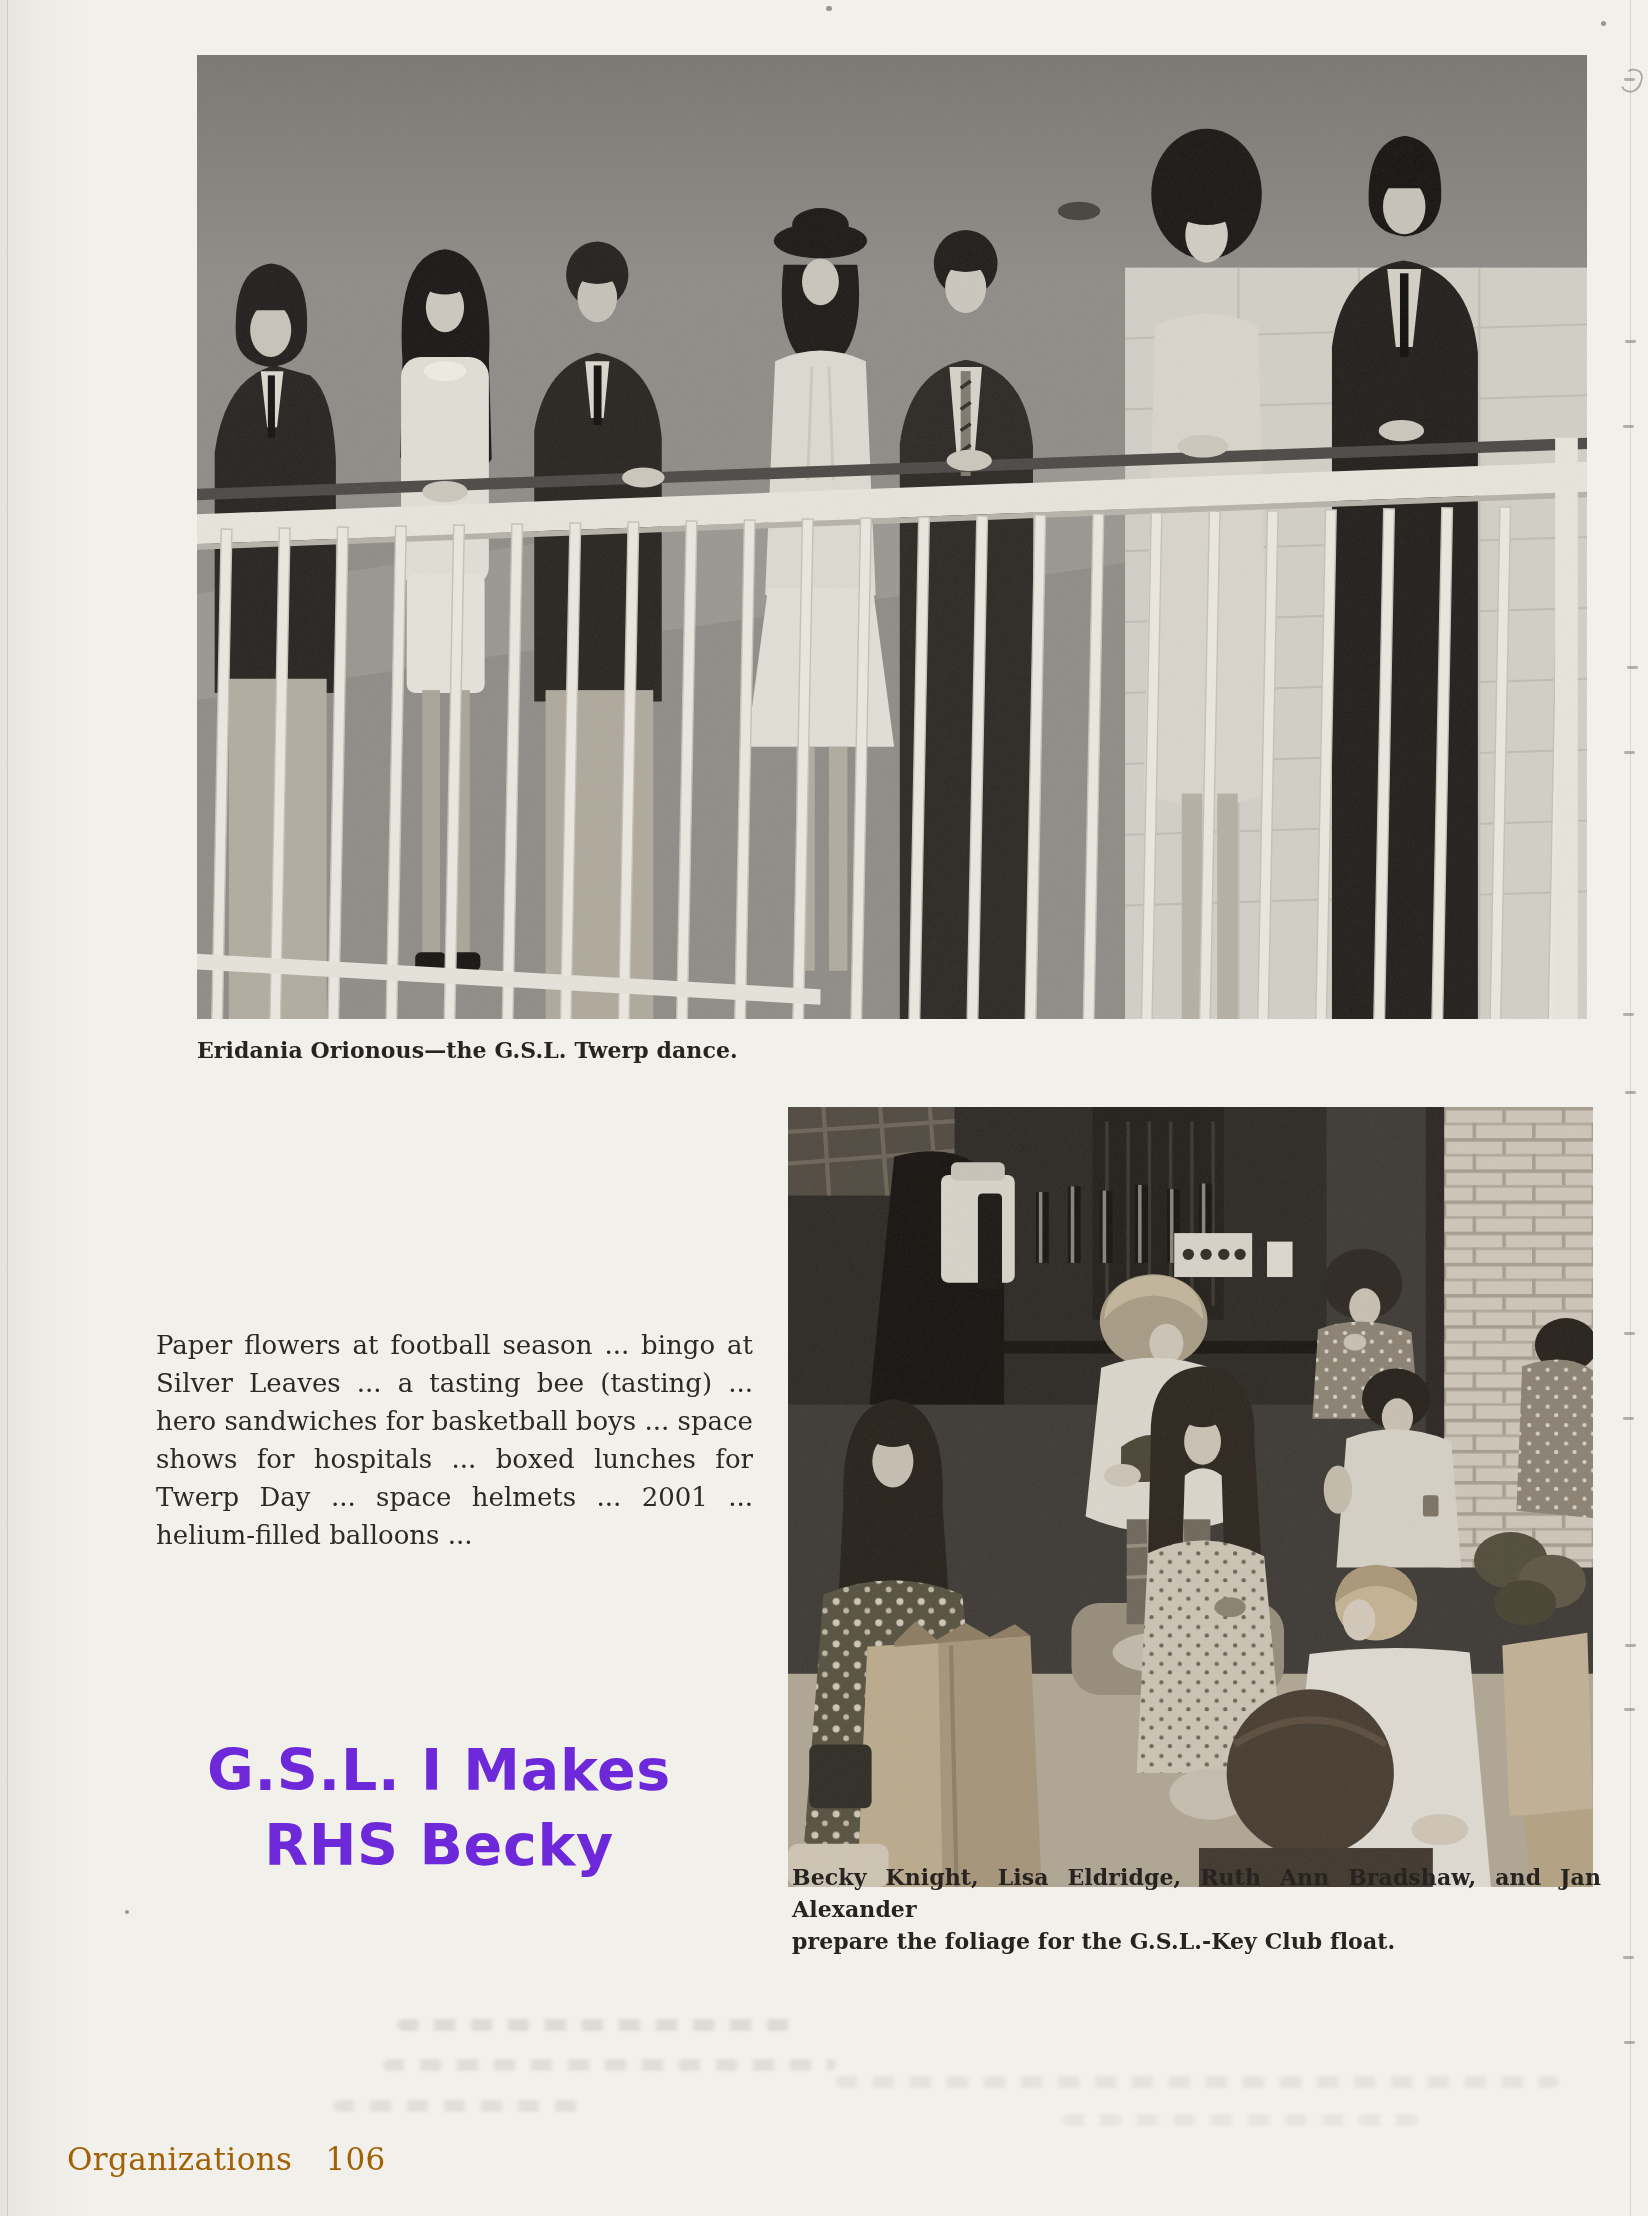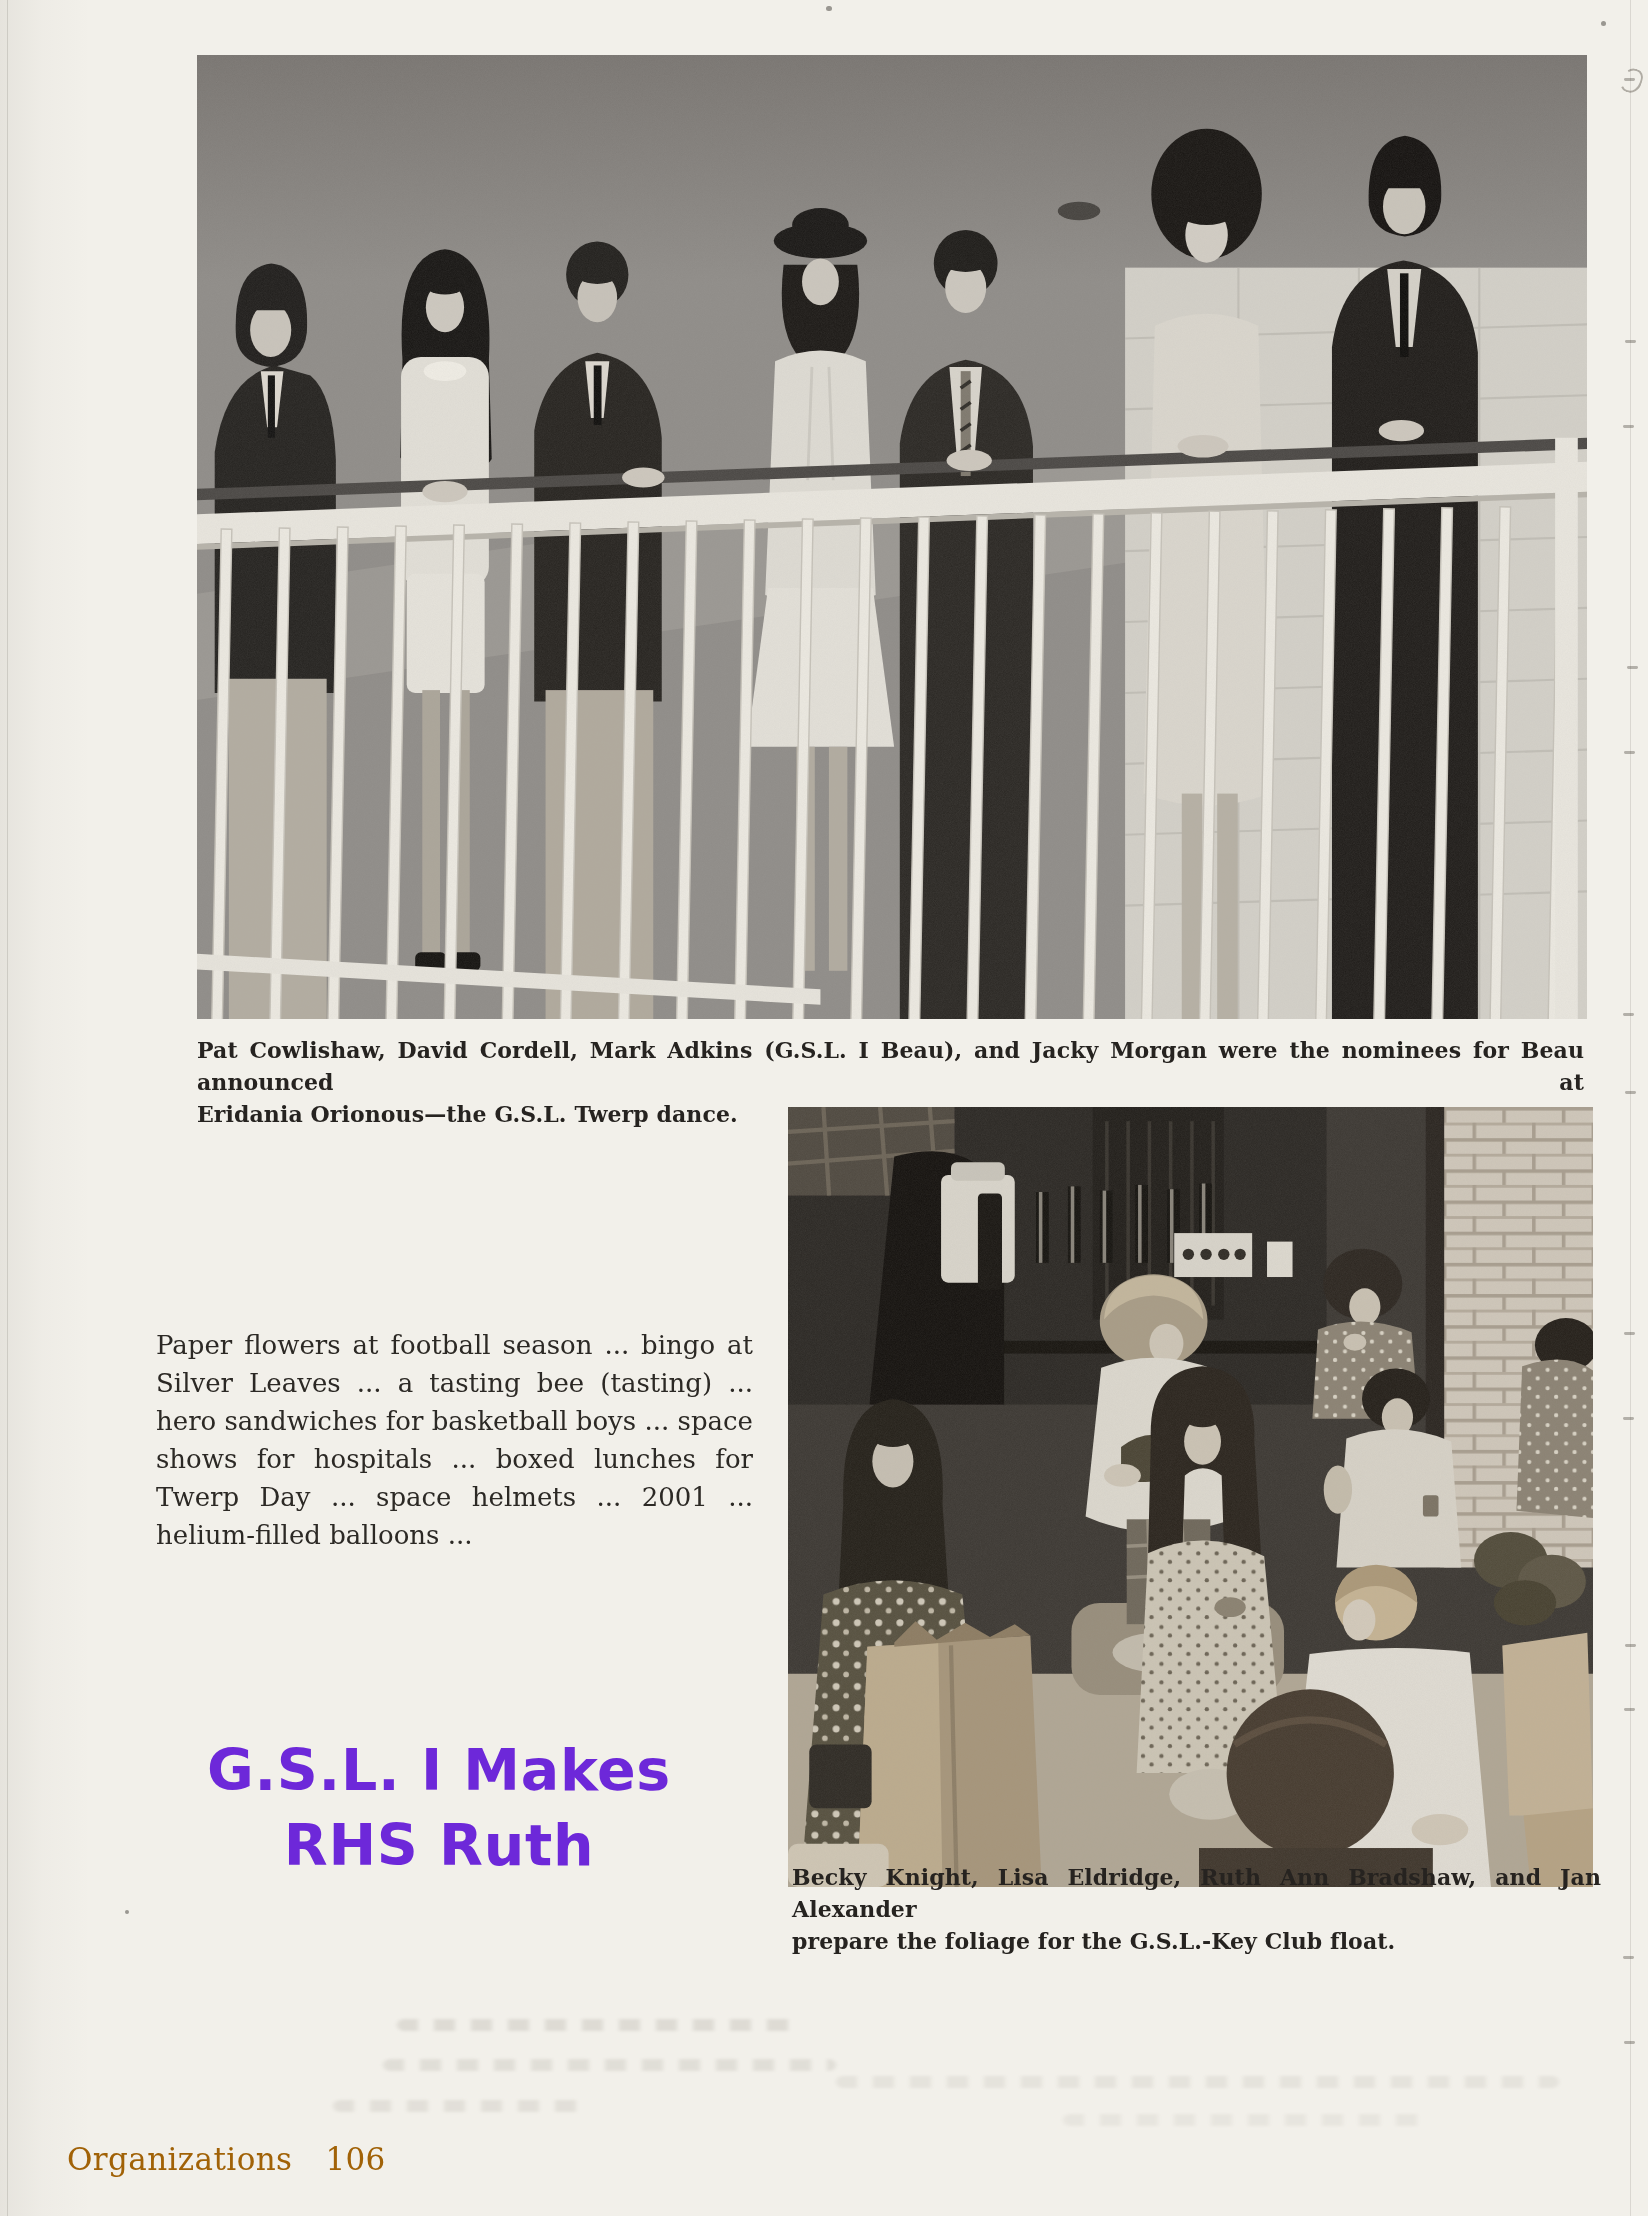--- a/index.html
+++ b/index.html
@@ -231,36 +231,35 @@
         <rect x="1750" y="624" width="15" height="760"></rect>
       <rect x="1832" y="621" width="15" height="760"></rect>
         <rect x="1914" y="618" width="15" height="760"></rect>
     </g>
     <rect x="1917" y="540" width="32" height="820" fill="#e9e6de"></rect>
     <polygon points="0,1268 880,1318 880,1340 0,1290" fill="#e7e4dc"></polygon>
     <rect width="1962" height="1360" filter="url(#grain1)" opacity="0.22"></rect>
   </svg>
 
   <div id="caption1" class="caption">
-    <div class="jfull">Pat Cowlishaw, David Cordell, Mark Adkins (G.S.L. I Beau), and Jacky Morgan were the nominees for Beau announced at</div>
     <div>Eridania Orionous—the G.S.L. Twerp dance.</div>
   </div>
 
   <div id="body-text">
     <div class="bline">Paper flowers at football season ... bingo at</div>
     <div class="bline">Silver Leaves ... a tasting bee (tasting) ...</div>
     <div class="bline">hero sandwiches for basketball boys ... space</div>
     <div class="bline">shows for hospitals ... boxed lunches for</div>
     <div class="bline">Twerp Day ... space helmets ... 2001 ...</div>
     <div class="bline">helium-filled balloons ...</div>
   </div>
 
   <div id="heading">
     <div>G.S.L. I Makes</div>
-    <div>RHS Ruth</div>
+    <div>RHS Becky</div>
   </div>
 
   <svg id="photo2" class="photo" viewBox="0 0 1136 1101" preserveAspectRatio="none">
     <defs>
       <pattern id="brk" width="84" height="44" patternUnits="userSpaceOnUse">
         <rect width="84" height="44" fill="#cfc7ba"></rect>
         <rect width="84" height="5" fill="#a89e8f"></rect>
         <rect y="22" width="84" height="4" fill="#b4aa9b"></rect>
         <rect x="0" y="0" width="5" height="22" fill="#a89e8f"></rect>
         <rect x="42" y="22" width="5" height="22" fill="#a89e8f"></rect>

